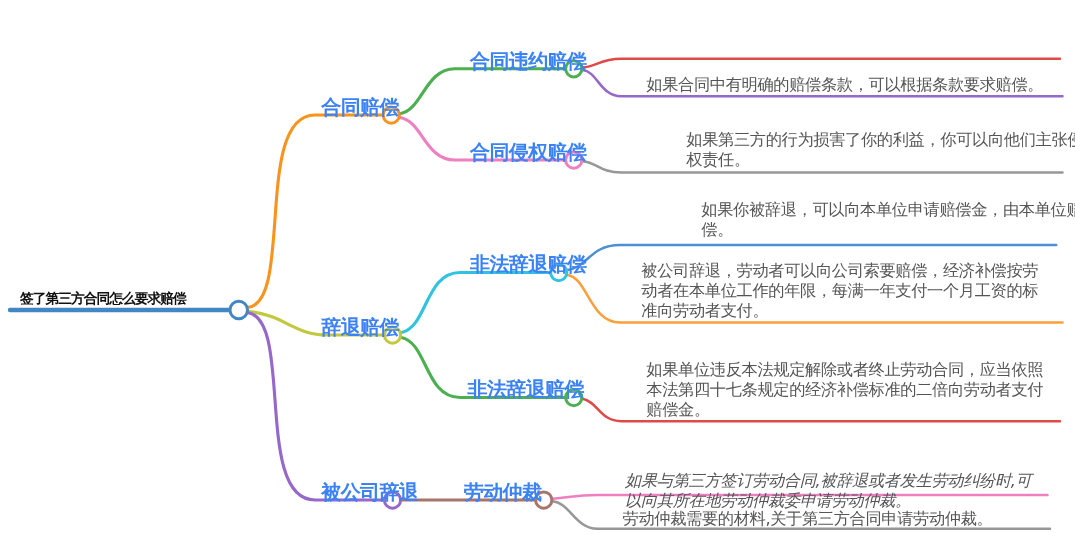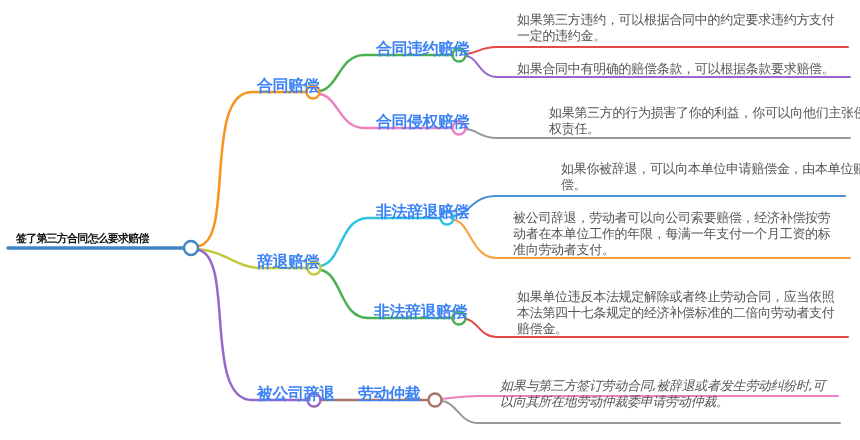--- a/index.html
+++ b/index.html
@@ -67,23 +67,23 @@
   <div class="node-label root-label" style="left:16px; top:231px;">签了第三方合同怎么要求赔偿</div>
 
   <div class="node-label" style="left:257px; top:76px;">合同赔偿</div>
   <div class="node-label" style="left:257px; top:252px;">辞退赔偿</div>
   <div class="node-label" style="left:257px; top:384px;">被公司辞退</div>
 
   <div class="node-label" style="left:376px; top:39px;">合同违约赔偿</div>
   <div class="node-label" style="left:376px; top:112px;">合同侵权赔偿</div>
   <div class="node-label" style="left:376px; top:202px;">非法辞退赔偿</div>
   <div class="node-label" style="left:374px; top:302px;">非法辞退赔偿</div>
-  <div class="node-label" style="left:358px; top:384px;text-decoration:underline;">劳动仲裁</div>
+  <div class="node-label" style="left:371px; top:384px;">劳动仲裁</div>
 
-  <div class="leaf-text" style="left:517px; top:12px; width:322px;">如果第三方违约，可以根据合同中的约定要求违约方支付一定的违约金。</div>
   <div class="leaf-text" style="left:517px; top:61px; width:340px;">如果合同中有明确的赔偿条款，可以根据条款要求赔偿。</div>
   <div class="leaf-text" style="left:517px; top:105px; width:326px;margin-left:32px;">如果第三方的行为损害了你的利益，你可以向他们主张侵权责任。</div>
   <div class="leaf-text" style="left:513px; top:161px; width:322px;margin-left:48px;">如果你被辞退，可以向本单位申请赔偿金，由本单位赔偿。</div>
   <div class="leaf-text" style="left:513px; top:210px; width:326px;">被公司辞退，劳动者可以向公司索要赔偿，经济补偿按劳动者在本单位工作的年限，每满一年支付一个月工资的标准向劳动者支付。</div>
   <div class="leaf-text" style="left:517px; top:289px; width:326px;">如果单位违反本法规定解除或者终止劳动合同，应当依照本法第四十七条规定的经济补偿标准的二倍向劳动者支付赔偿金。</div>
   <div class="leaf-text" style="left:500px; top:378px; width:330px;font-style:italic;">如果与第三方签订劳动合同,被辞退或者发生劳动纠纷时,可以向其所在地劳动仲裁委申请劳动仲裁。</div>
+  <div class="leaf-text" style="left:498px; top:408px; width:336px;">劳动仲裁需要的材料,关于第三方合同申请劳动仲裁。</div>
 
 </div>
 
 </body></html>

